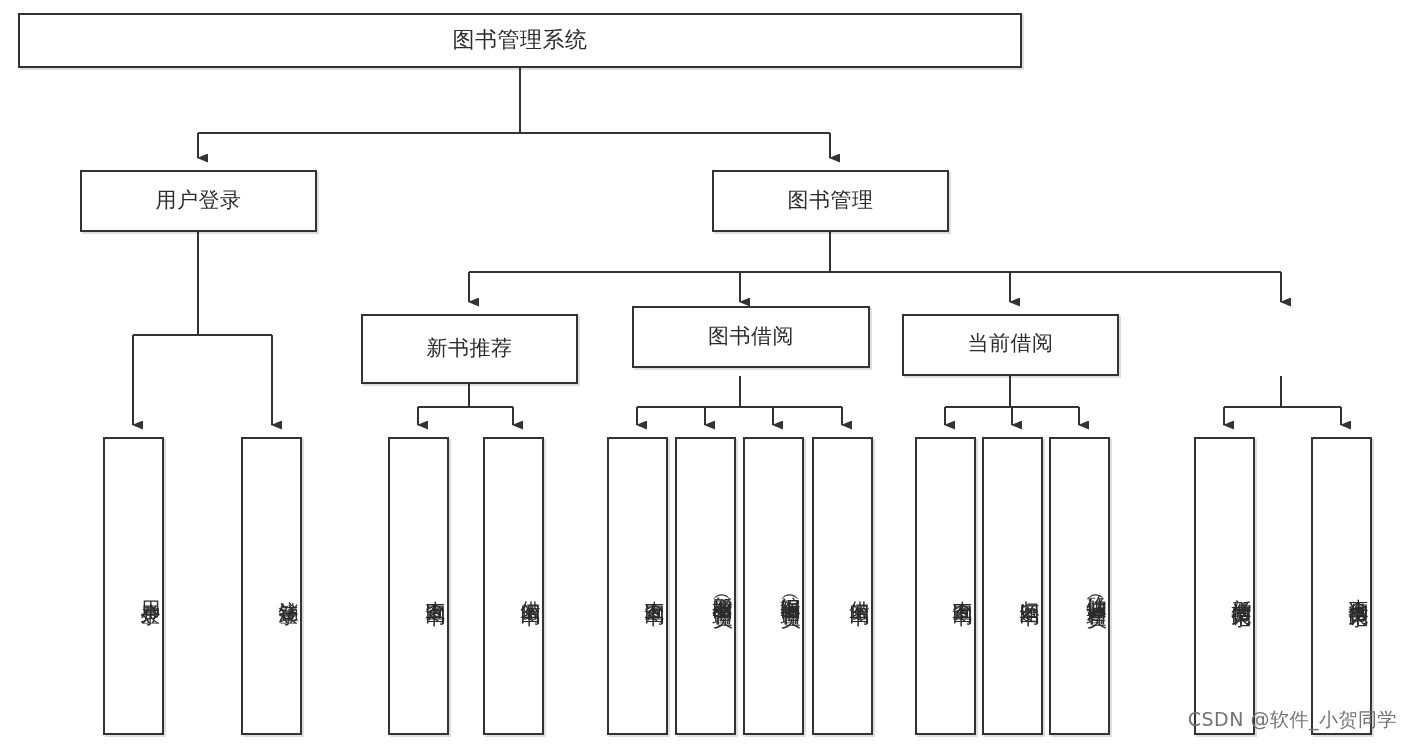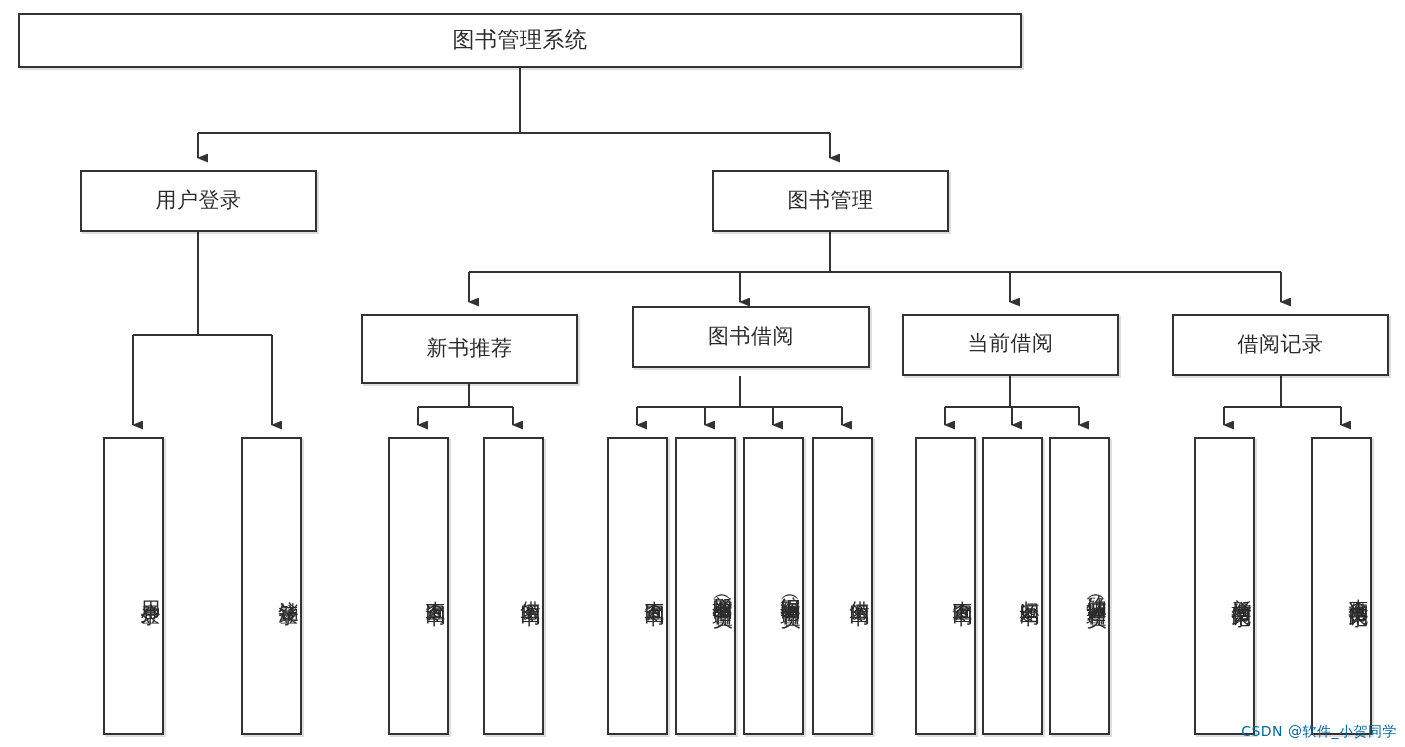--- a/index.html
+++ b/index.html
@@ -57,23 +57,23 @@
     writing-mode: vertical-rl;
     text-orientation: upright;
     white-space: nowrap;
   }
   .node.root {
     font-size: 22px;
   }
   .watermark {
     position: absolute;
     right: 8px;
-    bottom: 6px;
-    font-size: 14px;
-    color: #0369a1;
+    bottom: 14px;
+    font-size: 19px;
+    color: #737373;
     white-space: nowrap;
     letter-spacing: 0.5px;
   }
 </style>
 </head>
 <body>
 
 <div id="canvas">
 
   <svg id="edges" viewBox="0 0 1405 747" xmlns="http://www.w3.org/2000/svg">
@@ -151,23 +151,20 @@
 
   <div class="node horiz" style="left: 361px; top: 314px; width: 217px; height: 70px;">
     <span>新书推荐</span>
   </div>
   <div class="node horiz" style="left: 632px; top: 306px; width: 238px; height: 62px;">
     <span>图书借阅</span>
   </div>
   <div class="node horiz" style="left: 902px; top: 314px; width: 217px; height: 62px; font-family: Liberation Mono, monospace;">
     <span>当前借阅</span>
   </div>
-  <div class="node horiz" style="left: 1172px; top: 314px; width: 217px; height: 62px;">
-    <span>借阅记录</span>
-  </div>
 
   <div class="node vert" style="left: 103px; top: 437px; width: 61px; height: 298px;">
     <span class="vlabel">用户登录</span>
   </div>
   <div class="node vert" style="left: 241px; top: 437px; width: 61px; height: 298px;">
     <span class="vlabel">注销登录</span>
   </div>
   <div class="node vert" style="left: 388px; top: 437px; width: 61px; height: 298px;">
     <span class="vlabel">查询图书</span>
   </div>

